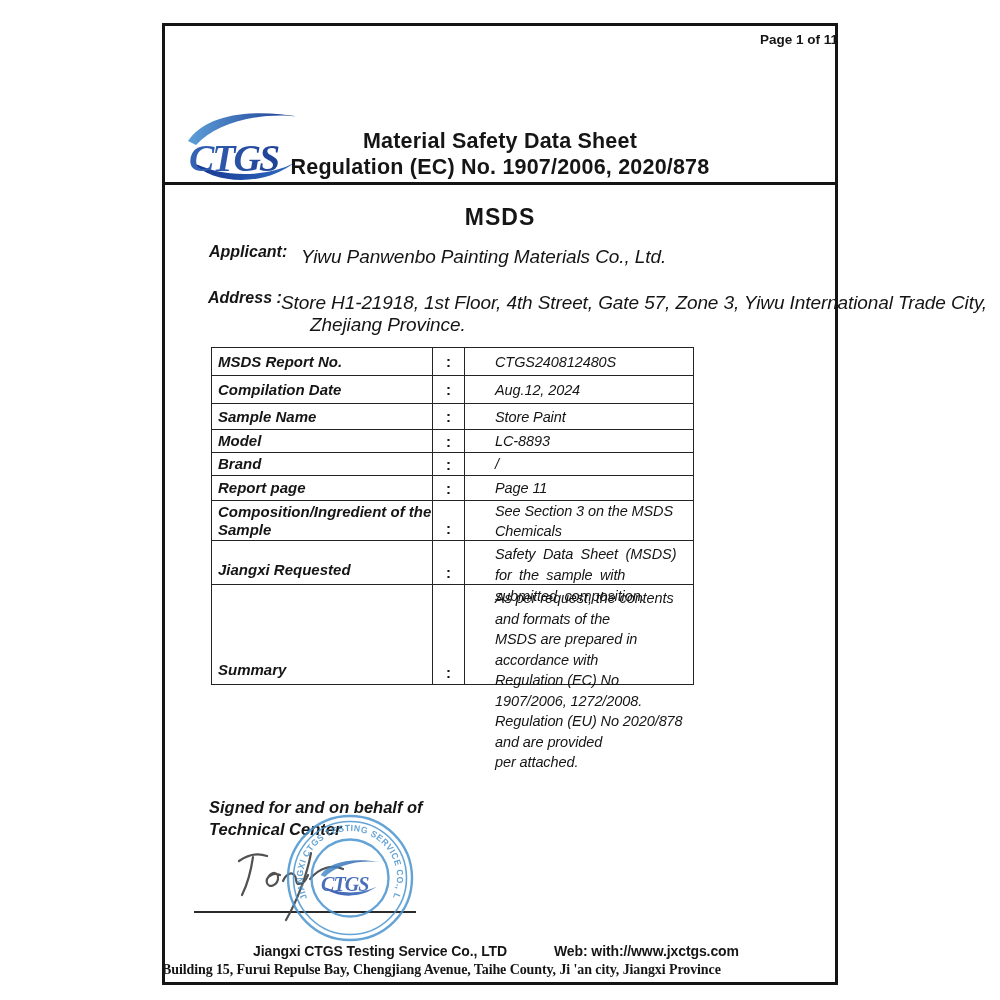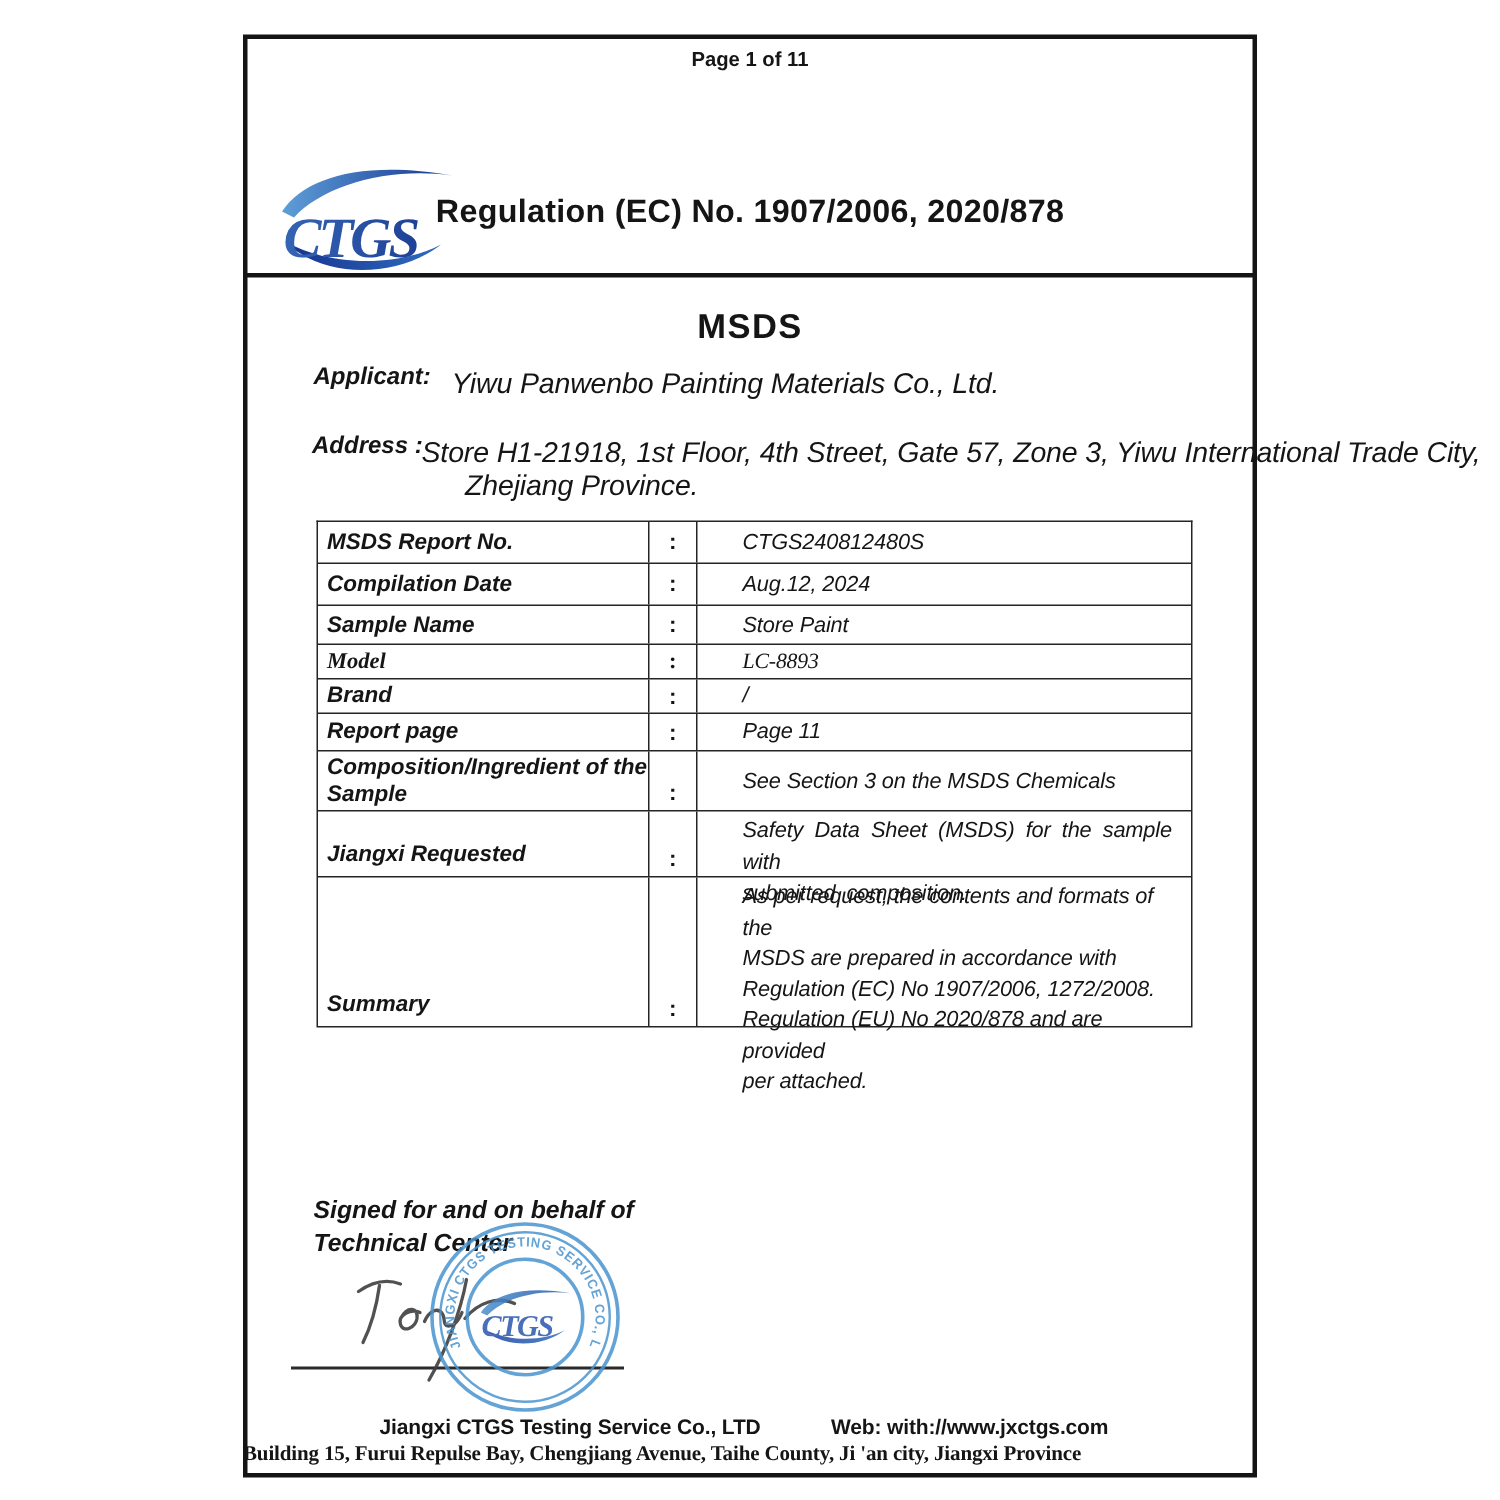--- a/index.html
+++ b/index.html
@@ -1,49 +1,49 @@
 <!DOCTYPE html>
 <html><head>
 <meta charset="utf-8">
 <style>
   * { margin:0; padding:0; box-sizing:border-box; }
   html,body { width:1000px; height:1000px; background:#ffffff; font-family:"Liberation Sans", sans-serif; color:#151515; }
   #canvas { position:relative; width:1000px; height:1000px; overflow:hidden; background:#fff; }
 
   .page-frame { position:absolute; left:162px; top:23px; width:676px; height:962px; border:3px solid #141414; background:transparent; }
 
-  .page-no { position:absolute; left:162px; top:32px; width:676px; text-align:center; font-size:13.5px; font-weight:bold; }
+  .page-no { position:absolute; left:162px; top:32px; width:676px; text-align:right; font-size:13.5px; font-weight:bold; }
 
   .logo-svg { position:absolute; left:186px; top:108px; width:118px; height:78px; }
 
   .doc-title { position:absolute; left:162px; top:128px; width:676px; text-align:center; font-size:21.5px; font-weight:bold; line-height:26px; letter-spacing:0.2px; }
 
   .hr1 { position:absolute; left:162px; top:182px; width:676px; height:3px; background:#141414; }
 
   .msds-heading { position:absolute; left:162px; top:204px; width:676px; text-align:center; font-size:23px; font-weight:bold; letter-spacing:1px; }
 
   .fld-label { position:absolute; font-size:16px; font-weight:bold; font-style:italic; }
   .fld-value { position:absolute; font-size:19px; font-style:italic; letter-spacing:-0.1px; }
 
   .applicant-label { left:209px; top:243px; }
   .applicant-value { left:301px; top:246px; }
   .address-label   { left:208px; top:289px; }
   .address-value1  { left:281px; top:292px; }
   .address-value2  { left:310px; top:314px; }
 
   
-  .info-table { position:absolute; left:211px; top:347px; width:584px; border:1.5px solid #242424; border-bottom:none; }
+  .info-table { position:absolute; left:211px; top:347px; width:483px; border:1.5px solid #242424; border-bottom:none; }
   .trow { display:flex; border-bottom:1.5px solid #242424; }
   .trow .lbl { width:221px; border-right:1.5px solid #242424; font-size:15px; font-weight:bold; font-style:italic; padding-left:6px; display:flex; align-items:center; line-height:18px; }
   .trow .sep { width:32px; border-right:1.5px solid #242424; font-size:15px; font-weight:bold; display:flex; align-items:center; justify-content:center; }
   .trow .val { flex:1; font-size:14.5px; font-style:italic; padding-left:30px; padding-right:4px; display:flex; align-items:center; white-space:pre-line; line-height:20px; letter-spacing:-0.1px; }
   .trow:nth-child(1) { height:28px; }
   .trow:nth-child(2) { height:28px; }
   .trow:nth-child(3) { height:26px; }
-  .trow:nth-child(4) { height:23px;font-family:Liberation Serif, serif; }
+  .trow:nth-child(4) { height:23px; }
   .trow:nth-child(5) { height:23px; }
   .trow:nth-child(6) { height:25px; }
   .trow:nth-child(7) { height:40px; }
   .trow:nth-child(8) { height:44px; }
   .trow:nth-child(9) { height:100px; }
   .trow:nth-child(7) .lbl { align-items:flex-start; padding-top:2px; }
   .trow:nth-child(7) .sep,
   .trow:nth-child(8) .sep,
   .trow:nth-child(9) .sep { align-items:flex-end; padding-bottom:3px; }
   .trow:nth-child(8) .lbl,
@@ -87,20 +87,21 @@
         <stop offset="0" stop-color="#3665b5"></stop>
           <stop offset="1" stop-color="#1e4196"></stop>
       </linearGradient>
     </defs>
     <path d="M2,32 C18,8 58,-2 116,8 C74,2 30,14 10,36 Z" fill="url(#swooshTop)"></path>
     <path d="M4,52 C30,78 80,76 108,54 C82,68 36,70 4,52 Z" fill="url(#swooshBot)"></path>
     <text x="3" y="62" font-family="Liberation Serif, serif" font-size="38" font-weight="bold" font-style="italic" letter-spacing="-2" fill="url(#logoTxt)">CTGS</text>
   </svg>
 
   <div class="doc-title">
+    <div>Material Safety Data Sheet</div>
     <div>Regulation (EC) No. 1907/2006, 2020/878</div>
   </div>
 
   <div class="hr1"></div>
 
   <div class="msds-heading">MSDS</div>
 
   <div class="fld-label applicant-label">Applicant:</div>
   <div class="fld-value applicant-value">Yiwu Panwenbo Painting Materials Co., Ltd.</div>
 

